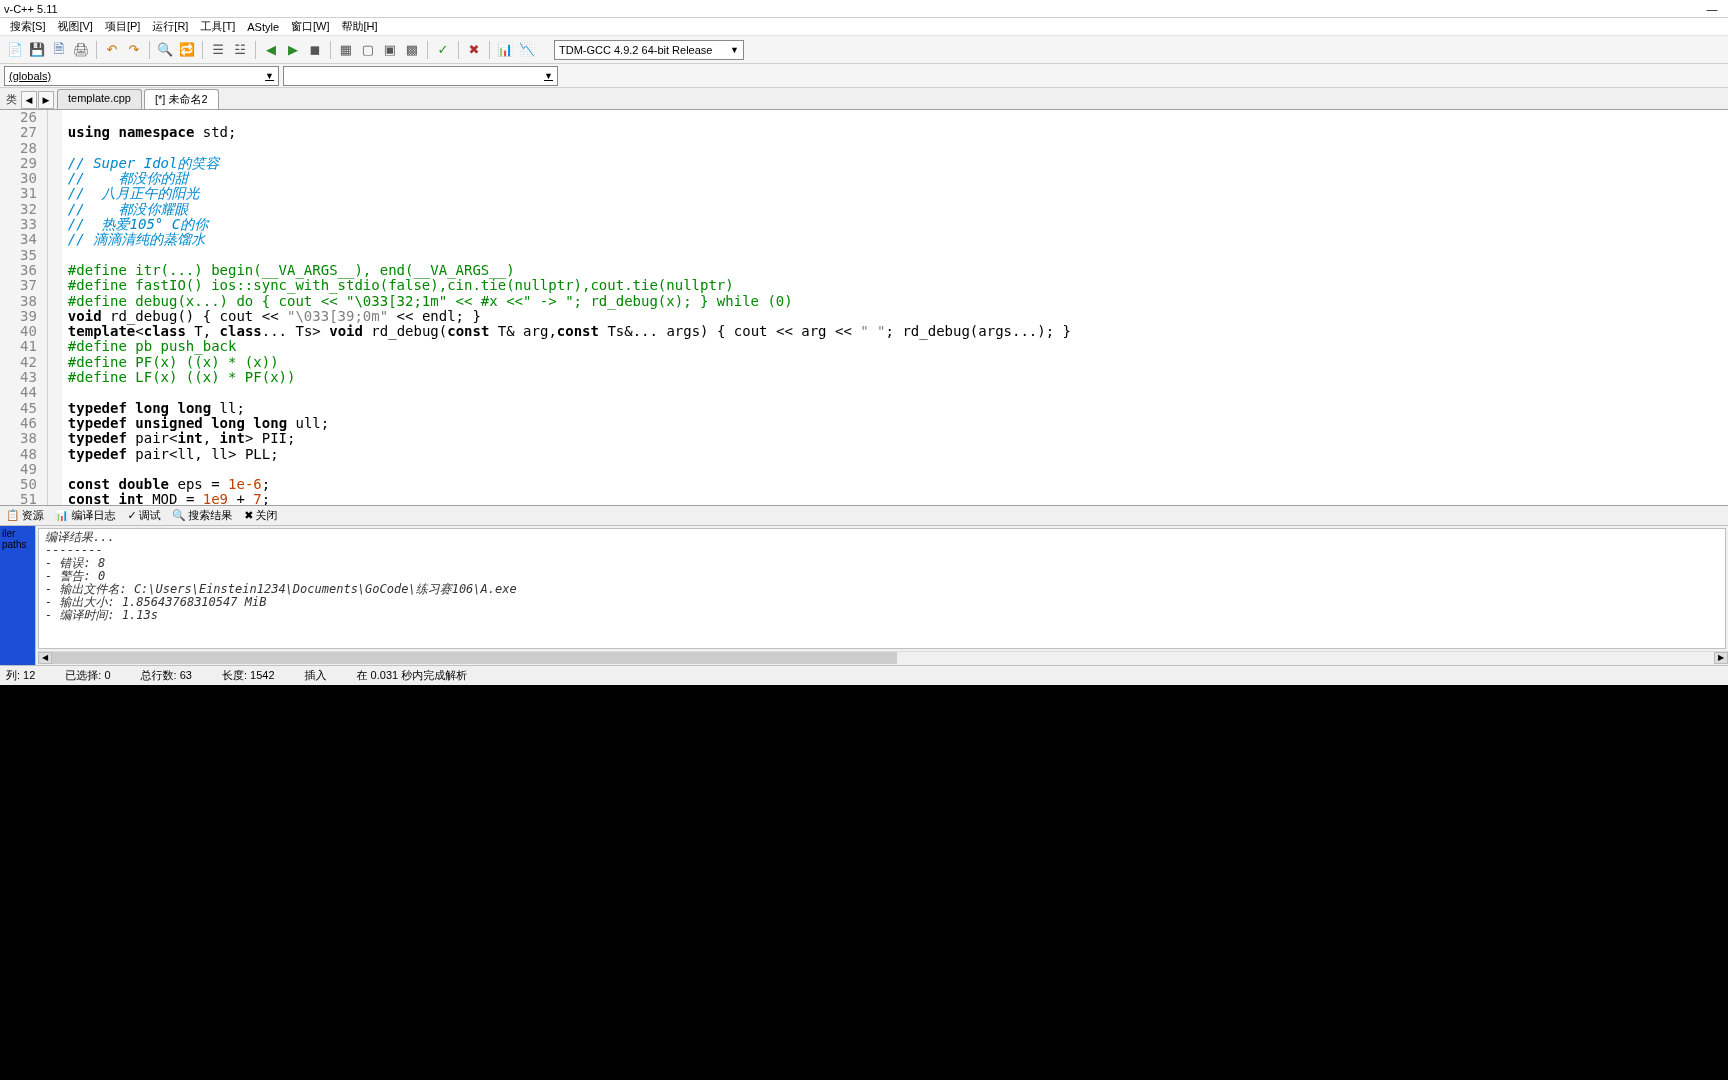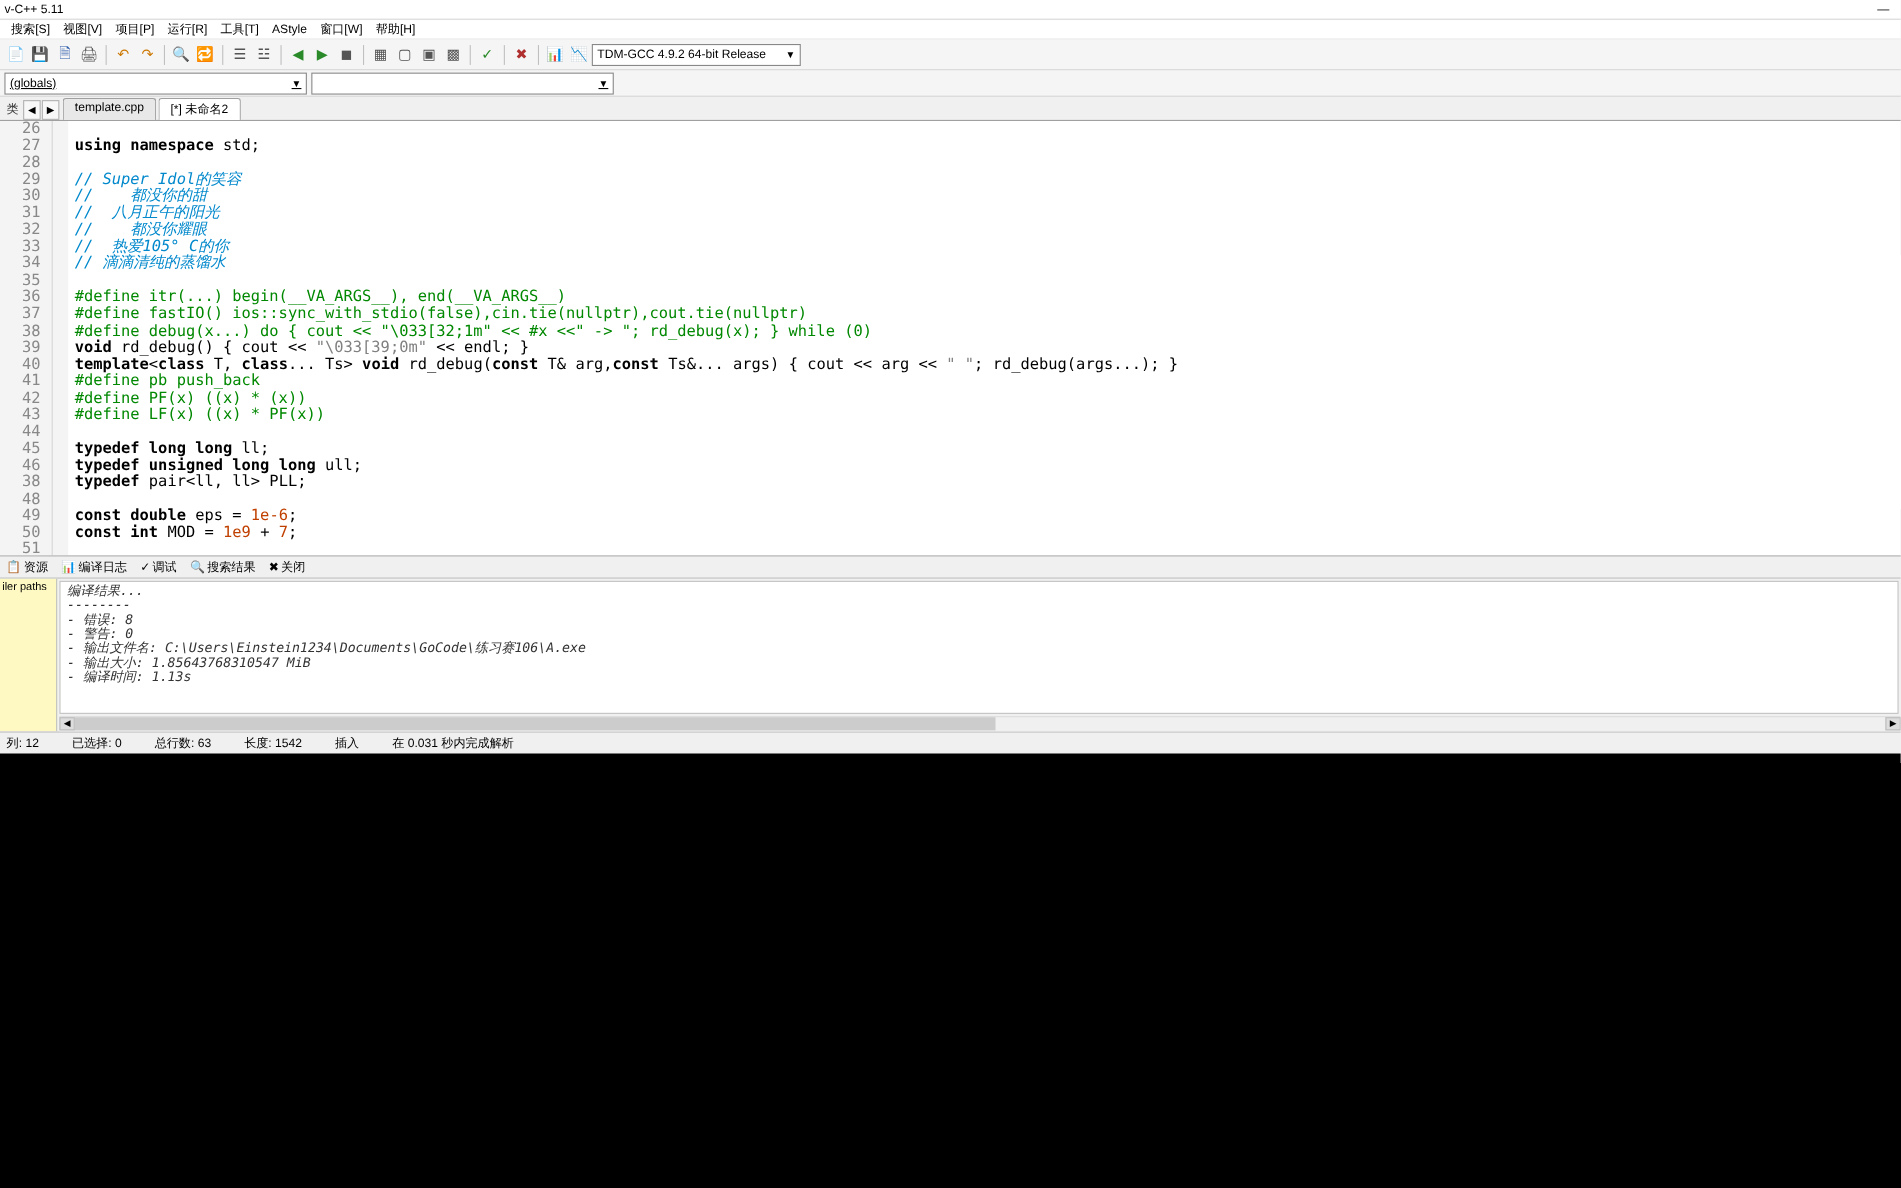--- a/index.html
+++ b/index.html
@@ -56,21 +56,21 @@
 .compiler-select {
   height: 20px;
   border: 1px solid #888;
   font-size: 11px;
   min-width: 190px;
   background: #fff;
   padding: 0 4px;
   display: flex;
   align-items: center;
   justify-content: space-between;
-  margin-left: 0;
+  margin-left: 16px;
 }
 .dropdown-bar {
   background: #f5f5f5;
   height: 24px;
   display: flex;
   align-items: center;
   padding: 0 4px;
   border-bottom: 1px solid #d0d0d0;
   text-decoration: underline;
 }
@@ -204,22 +204,22 @@
   height: 20px;
   background: #f0f0f0;
   border-top: 1px solid #c0c0c0;
   display: flex;
   align-items: center;
   font-size: 11px;
   padding: 0 6px;
 }
 .status-item { margin-right: 30px; }
 .left-strip {
-  width: 52px;
-  background: #fef9c3;
+  width: 36px;
+  background: #1d4ed8;
   border-right: 1px solid #c0c0c0;
   font-size: 10px;
   padding: 2px;
   display: flex;
   flex-direction: column;
   align-items: flex-start;
 }
 .black-bar { background: #000; flex: 1; }
 .arrow-down { font-size: 9px; }
 .tb-green { color: #2a8a2a; }
@@ -377,20 +377,21 @@
         <div class="code-line"><span class="pp">#define fastIO() ios::sync_with_stdio(false),cin.tie(nullptr),cout.tie(nullptr)</span></div>
         <div class="code-line"><span class="pp">#define debug(x...) do { cout &lt;&lt; "\033[32;1m" &lt;&lt; #x &lt;&lt;" -&gt; "; rd_debug(x); } while (0)</span></div>
         <div class="code-line"><span class="kw">void</span><span class="id"> rd_debug() { cout &lt;&lt; </span><span class="st">"\033[39;0m"</span><span class="id"> &lt;&lt; endl; }</span></div>
         <div class="code-line"><span class="kw">template</span><span class="id">&lt;</span><span class="kw">class</span><span class="id"> T, </span><span class="kw">class</span><span class="id">... Ts&gt; </span><span class="kw">void</span><span class="id"> rd_debug(</span><span class="kw">const</span><span class="id"> T&amp; arg,</span><span class="kw">const</span><span class="id"> Ts&amp;... args) { cout &lt;&lt; arg &lt;&lt; </span><span class="st">" "</span><span class="id">; rd_debug(args...); }</span></div>
         <div class="code-line"><span class="pp">#define pb push_back</span></div>
         <div class="code-line"><span class="pp">#define PF(x) ((x) * (x))</span></div>
         <div class="code-line"><span class="pp">#define LF(x) ((x) * PF(x))</span></div>
         <div class="code-line"></div>
         <div class="code-line"><span class="kw">typedef</span><span class="id"> </span><span class="kw">long</span><span class="id"> </span><span class="kw">long</span><span class="id"> ll;</span></div>
         <div class="code-line"><span class="kw">typedef</span><span class="id"> </span><span class="kw">unsigned</span><span class="id"> </span><span class="kw">long</span><span class="id"> </span><span class="kw">long</span><span class="id"> ull;</span></div>
+        <div class="code-line"><span class="kw">typedef</span><span class="id"> pair&lt;</span><span class="kw">int</span><span class="id">, </span><span class="kw">int</span><span class="id">&gt; PII;</span></div>
         <div class="code-line"><span class="kw">typedef</span><span class="id"> pair&lt;ll, ll&gt; PLL;</span></div>
         <div class="code-line"></div>
         <div class="code-line"><span class="kw">const</span><span class="id"> </span><span class="kw">double</span><span class="id"> eps = </span><span class="nm">1e-6</span><span class="id">;</span></div>
         <div class="code-line"><span class="kw">const</span><span class="id"> </span><span class="kw">int</span><span class="id"> MOD = </span><span class="nm">1e9</span><span class="id"> + </span><span class="nm">7</span><span class="id">;</span></div>
       </div>
   </div>
 </div>
 
 <div class="bottom-panel">
   <div class="bottom-tabs" id="bottom-tabs">

